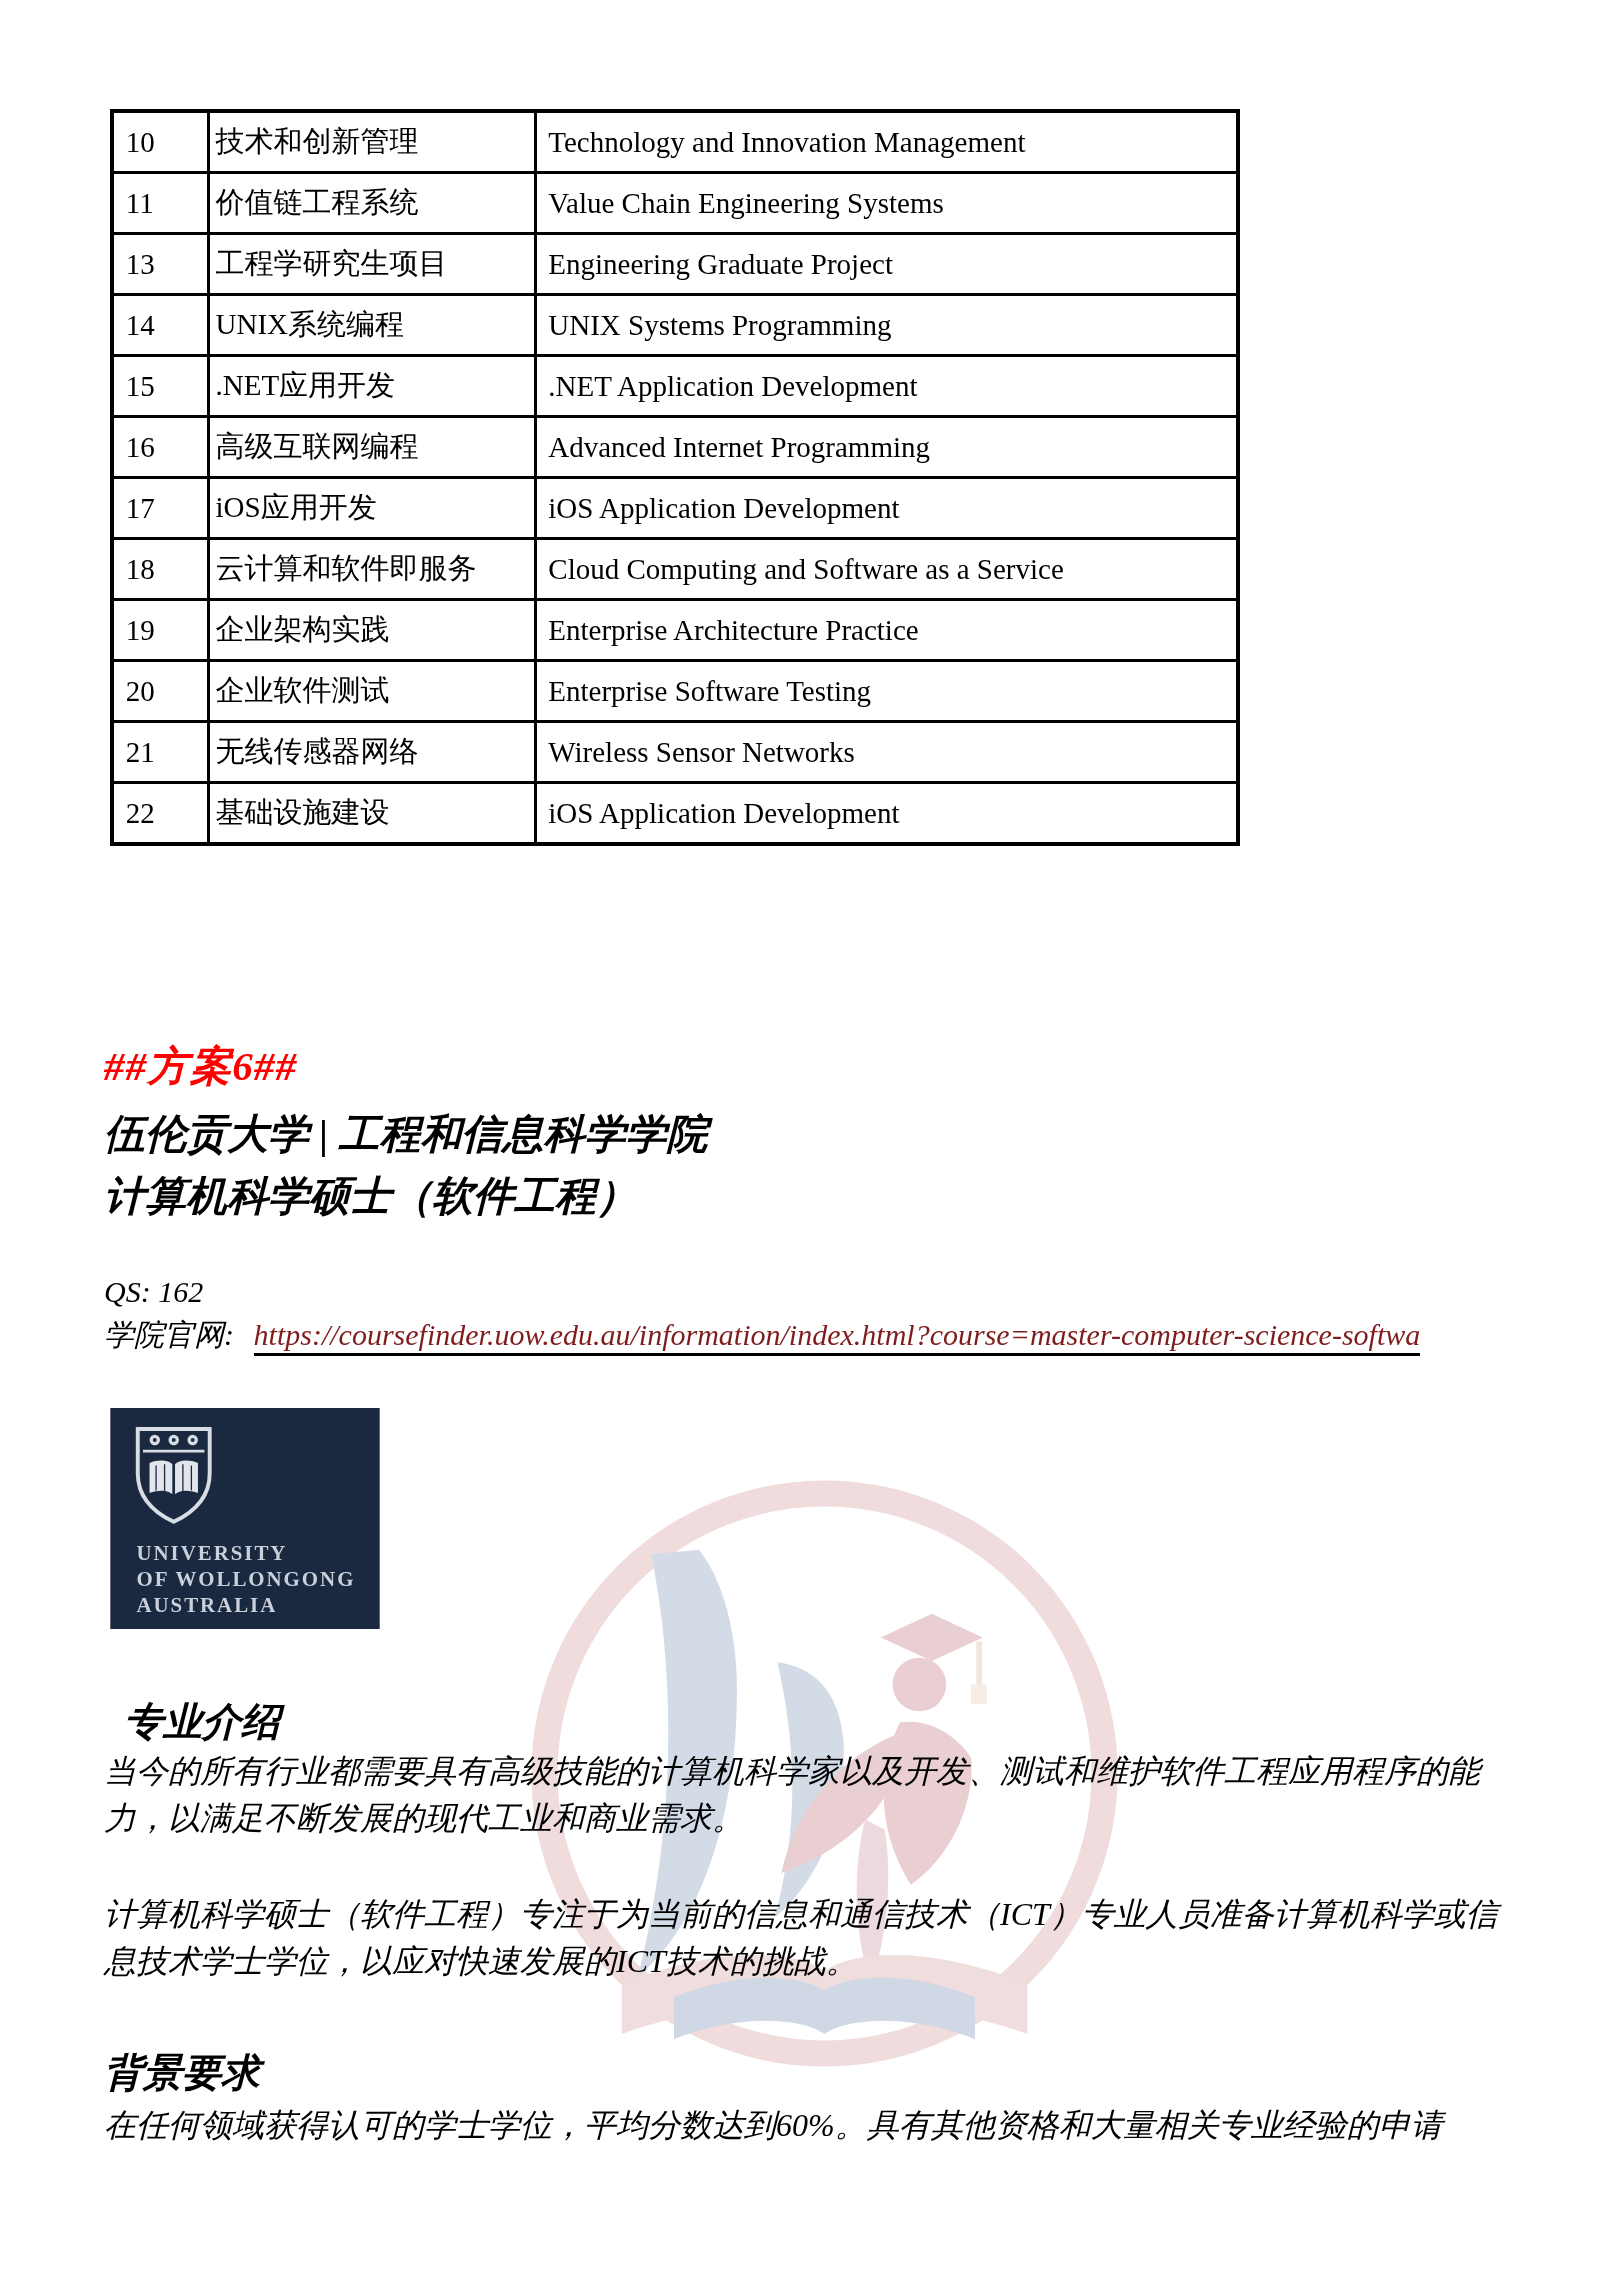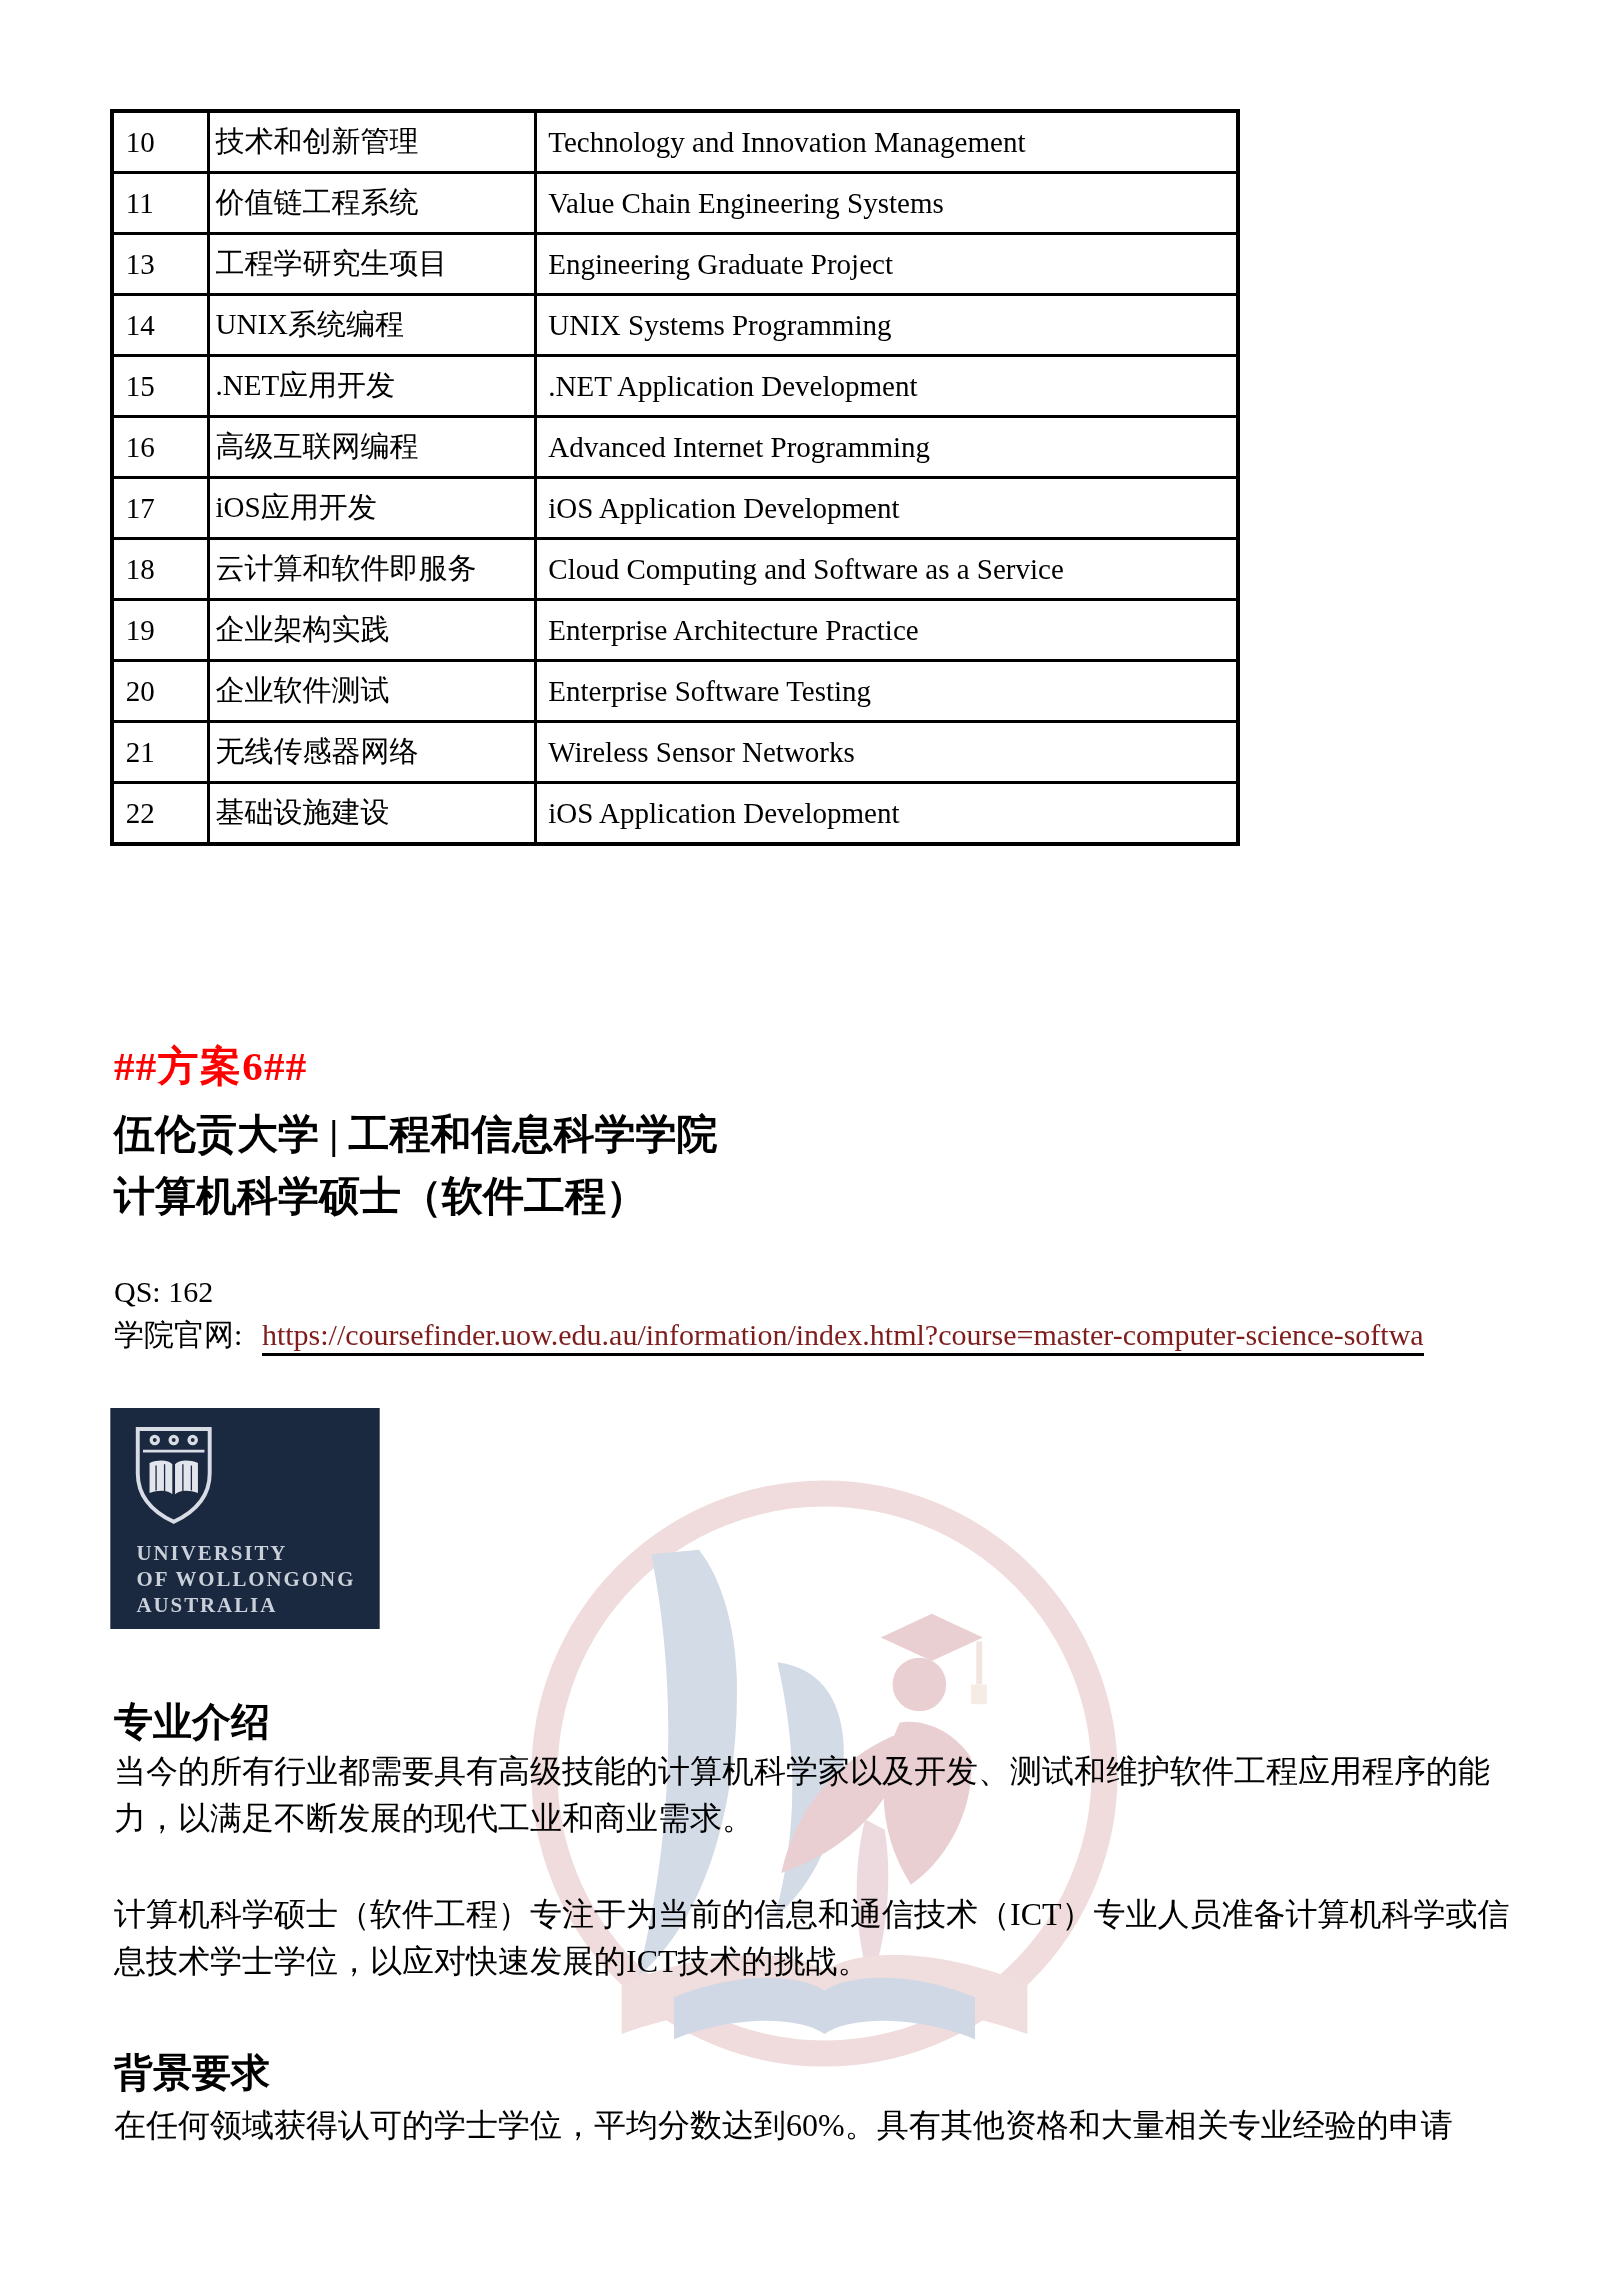--- a/index.html
+++ b/index.html
@@ -15,34 +15,34 @@
     position:absolute;left:110px;top:109px;width:1127px;
     border-collapse:collapse;table-layout:fixed;
     border:4.6px solid #000;font-size:29px;
   }
   .course-table td{
     border:3.3px solid #000;height:58px;vertical-align:middle;
     padding:0 3.9px 0 11.8px;white-space:nowrap;overflow:hidden;
   }
   .course-table td.col-zh{padding-left:6px;}
   
-  .abs{position:absolute;left:114px;}
+  .abs{position:absolute;left:104px;font-style:italic;}
   .plan-heading{top:1039px;font-size:41px;font-weight:bold;color:#fe0000;letter-spacing:1.3px;}
   .uni-line{top:1107px;font-size:41px;font-weight:bold;}
   .degree-zh{top:1169px;font-size:41px;font-weight:bold;}
   .degree-en{top:1224px;font-size:31px;}
   .qs-line{top:1275px;font-size:30px;}
   .site-line{top:1315px;font-size:30px;white-space:nowrap;}
   .site-line .site-link{
     color:#7f1d1d;text-decoration:none;border-bottom:3.9px solid #000;
     margin-left:19.6px;padding-bottom:1.3px;display:inline-block;
   }
   .uow-logo{position:absolute;left:110px;top:1408px;width:270px;height:221px;}
   .sec-heading{font-size:39px;font-weight:bold;}
-  .intro-heading{top:1695px;}
+  .intro-heading{top:1695px;margin-left:20px;}
   .bg-heading{top:2046px;}
   .body-para{width:1413px;font-size:32px;line-height:47px;}
   .para1{top:1748px;}
   .para2{top:1891px;}
   .para3{top:2102px;width:1440px;}
 </style>
 </head>
 <body>
 
 <div class="page">

